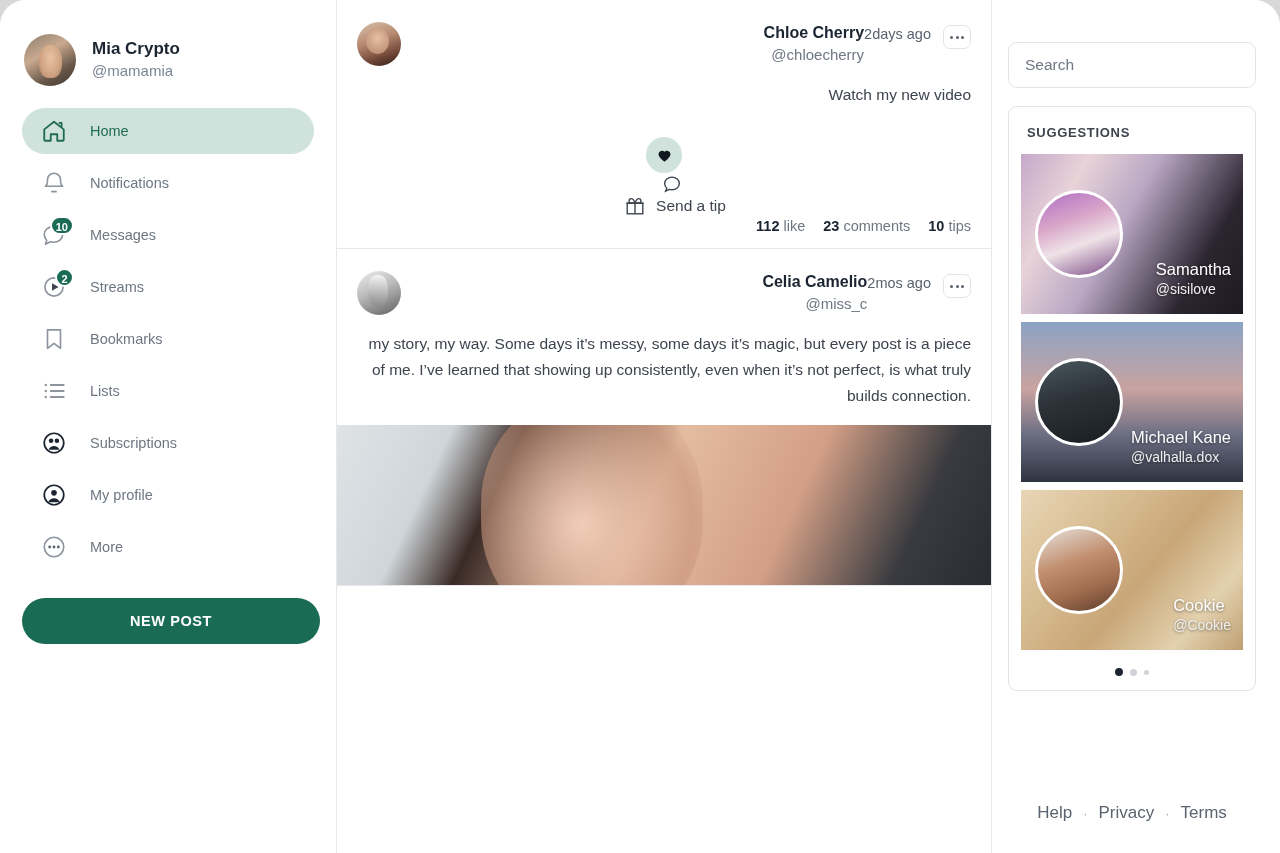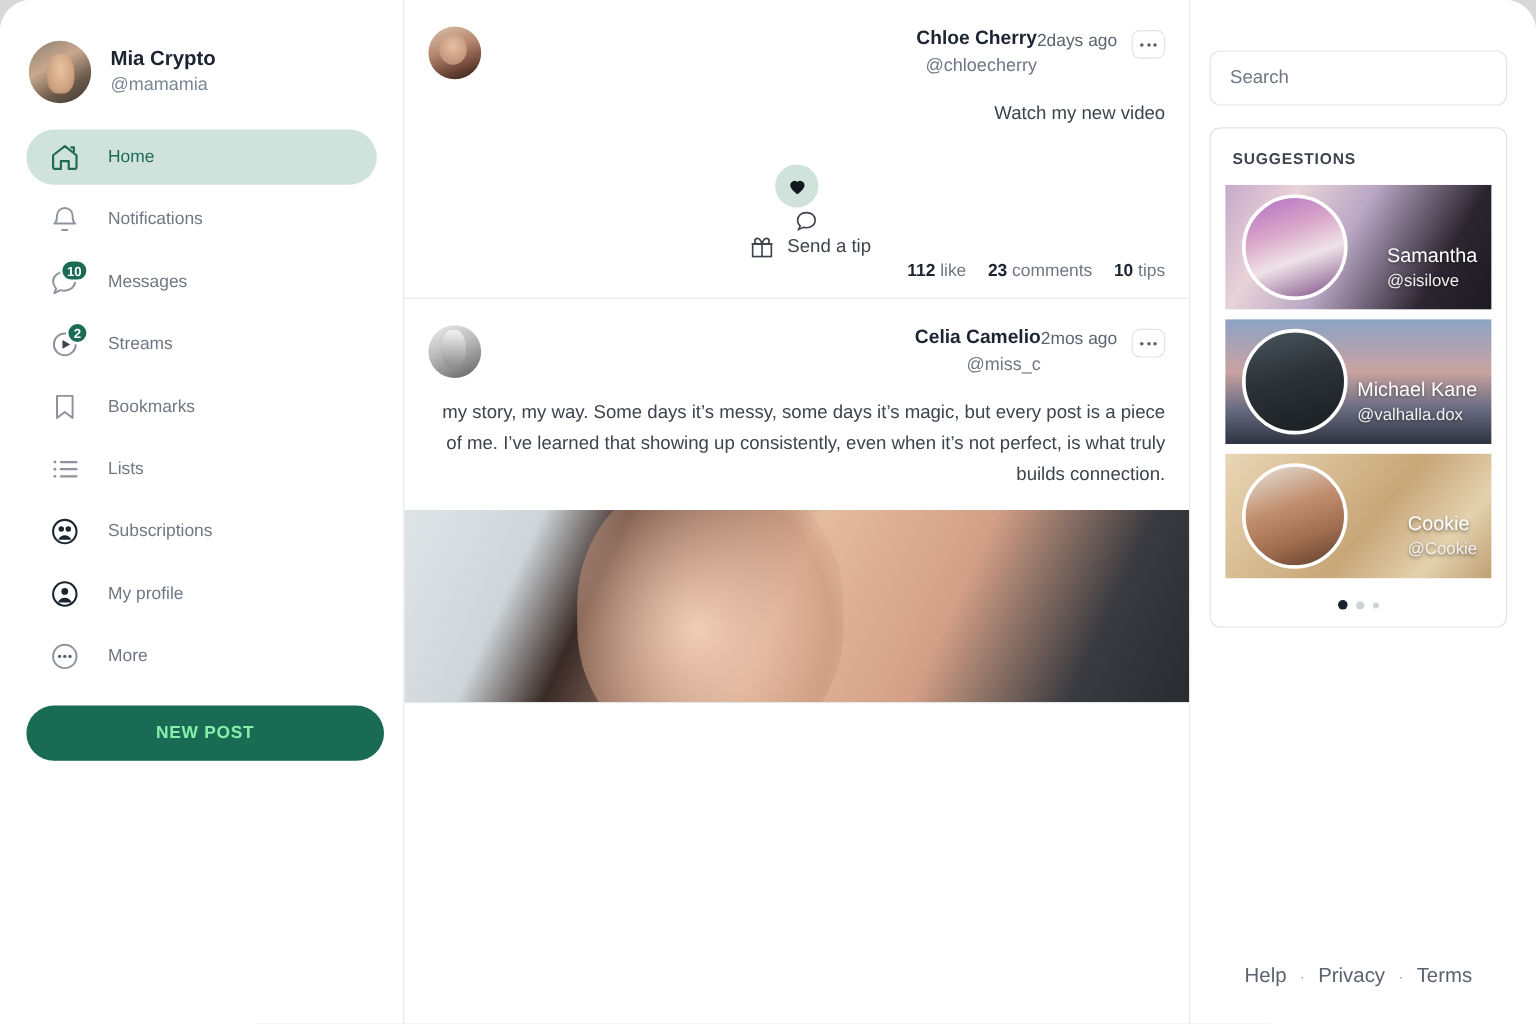--- a/index.html
+++ b/index.html
@@ -51,23 +51,23 @@
              display: flex; align-items: center; justify-content: center; }
   .nav-ico svg { display: block; }
   .badge {
     position: absolute; top: -5px; right: -6px;
     min-width: 19px; height: 19px; padding: 0 4px;
     border-radius: 10px; background: #1a6b53; color: #fff;
     font-size: 11px; font-weight: bold; line-height: 19px; text-align: center;
     border: 2px solid #fff;
   }
   .newpost {
-    margin-top: 12px; width: 298px; height: 46px;
+    margin-top: 22px; width: 298px; height: 46px;
     border: none; border-radius: 23px; background: #1a6b53;
-    color: #86efac; font-size: 14.5px; font-weight: bold; letter-spacing: .6px;
+    color: #ffffff; font-size: 14.5px; font-weight: bold; letter-spacing: .6px;
     font-family: "Liberation Sans", sans-serif; cursor: pointer;
   }
 
   
   .feed {
     width: 656px; flex: 0 0 656px;
     border-left: 1px solid #e6e8ec; border-right: 1px solid #e6e8ec;
     overflow: hidden; background: #fff; text-align: right;
   }
   .post { border-bottom: 1px solid #e6e8ec; }
@@ -149,21 +149,21 @@
            display: flex; flex-direction: column; background: #fff; }
   .search {
     width: 100%; height: 46px; border: 1px solid #e2e4e8; border-radius: 9px;
     padding: 0 16px; font-size: 15.5px; color: #3d444d;
     font-family: "Liberation Sans", sans-serif; outline: none; background: #fff;
   }
   .search::placeholder { color: #6f7782; }
   .sug-card { margin-top: 18px; border: 1px solid #e2e4e8; border-radius: 9px; padding: 18px 12px 14px 12px; }
   .sug-title { font-size: 13px; font-weight: bold; color: #3d444d; letter-spacing: .7px;
                padding-left: 6px; margin-bottom: 14px; }
-  .sug-item { position: relative; height: 104px; margin-bottom: 8px; overflow: hidden; cursor: pointer; }
+  .sug-item { position: relative; height: 160px; margin-bottom: 8px; overflow: hidden; cursor: pointer; }
   .sug-bg { position: absolute; inset: 0; }
   .bg-samantha { background: linear-gradient(120deg,#c6a8c9 0%,#e8d3d8 22%,#b9a7c4 45%,#2b2530 78%,#1d1a22 100%); }
   .bg-michael { background: linear-gradient(180deg,#8ba3c4 0%,#c9a3a0 42%,#6d6f84 70%,#2e3340 100%); }
   .bg-cookie  { background: linear-gradient(130deg,#e8d6b6 0%,#d8bd93 30%,#c8a678 55%,#e3d1ae 80%,#bf9f73 100%); }
   .sug-av {
     position: absolute; left: 14px; top: 50%; transform: translateY(-50%);
     width: 88px; height: 88px; border-radius: 50%; border: 3px solid #fff; overflow: hidden;
   }
   .av-sam { background: linear-gradient(160deg,#b06ec4 0%,#d9a6c9 35%,#efe3e7 60%,#7b4a86 100%); }
   .av-mik { background: linear-gradient(165deg,#49565e 0%,#2c3238 45%,#1a1e22 100%); }

